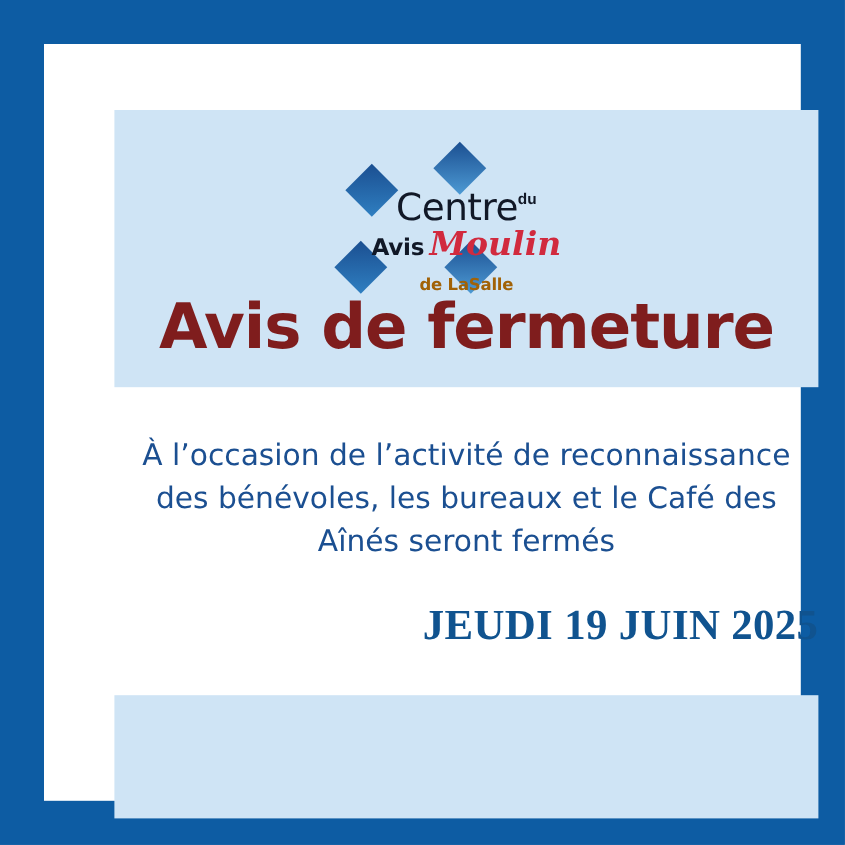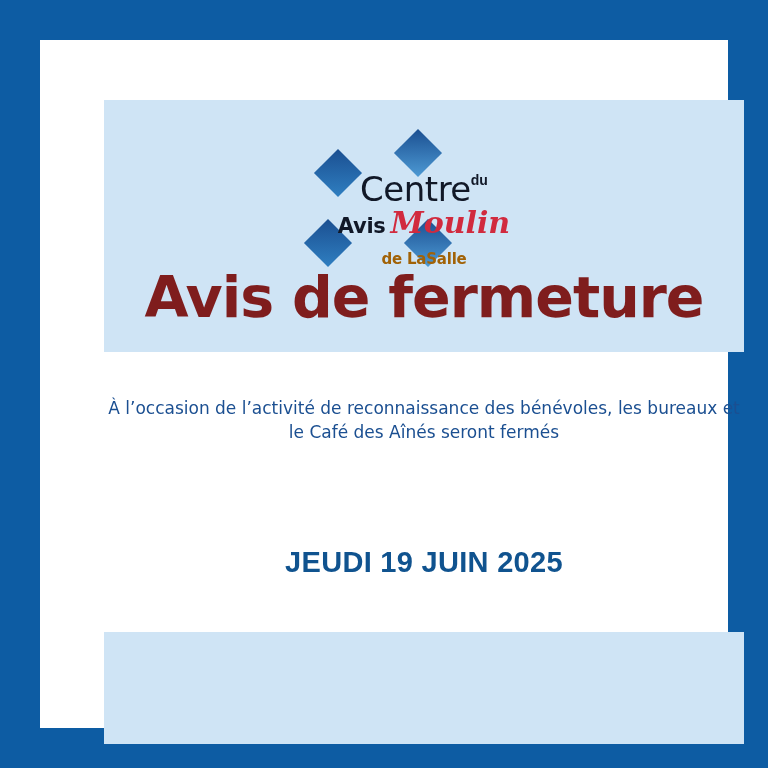--- a/index.html
+++ b/index.html
@@ -140,34 +140,34 @@
   }
 
   
   .body-text {
     position: absolute;
     left: 64px;
     top: 356px;
     width: 640px;
     text-align: center;
     font-family: "DejaVu Sans", sans-serif;
-    font-size: 17px;
+    font-size: 27px;
     color: #1b4f91;
     line-height: 1.44;
   }
 
   .date-text {
     position: absolute;
     left: 64px;
     top: 506px;
     width: 640px;
-    text-align: center;
-    font-family: Liberation Sans, sans-serif;
-    font-weight: bold;
-    font-size: 29px;
+    text-align: right;
+    font-family: Liberation Serif, serif;
+    font-weight: bold;
+    font-size: 39px;
     color: #10538f;
     letter-spacing: 0.3px;
   }
 </style>
 </head>
 <body>
 
 <div class="poster">
 
   <div class="white-card">

